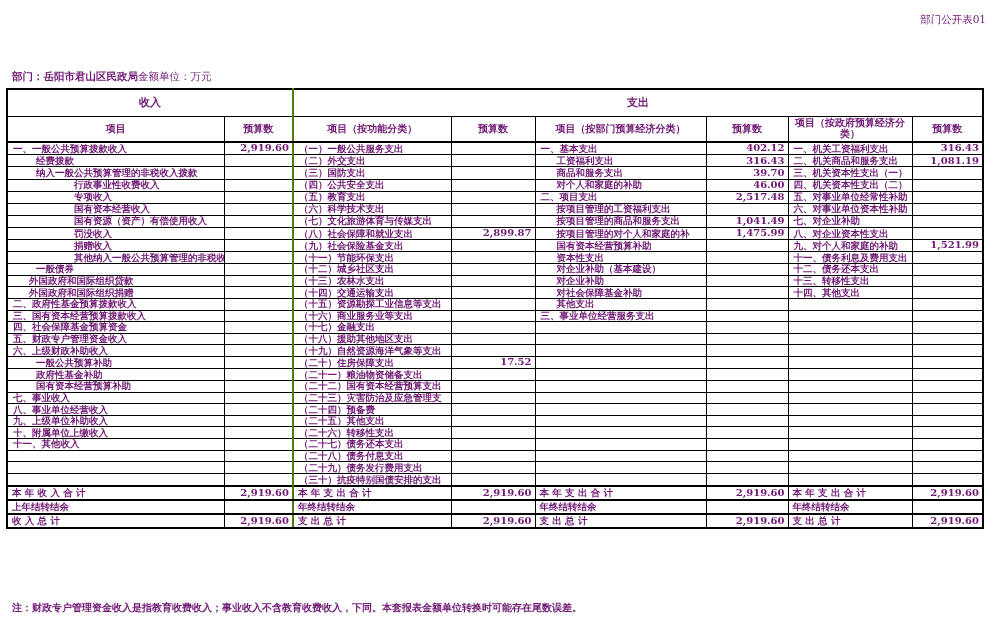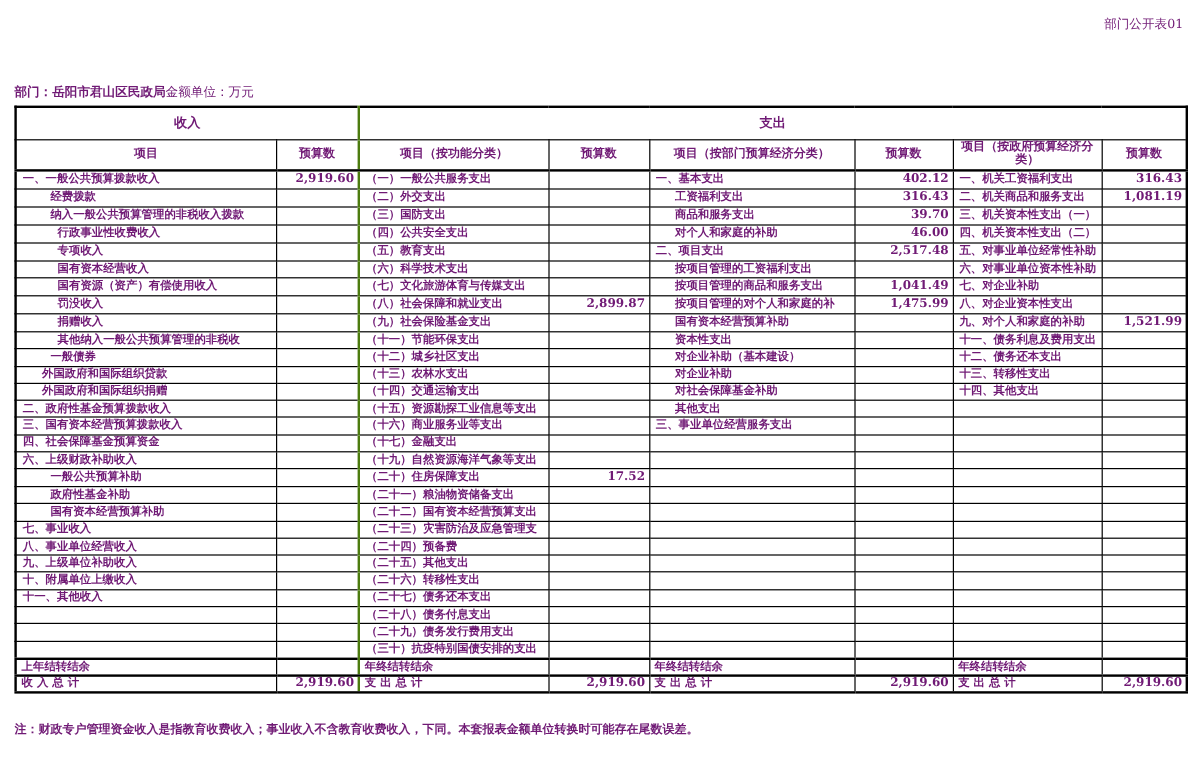--- a/index.html
+++ b/index.html
@@ -6,37 +6,37 @@
   .page{position:relative;width:1000px;height:635px;background:#ffffff;color:#701a75;
         font-family:"DejaVu Sans",sans-serif;overflow:hidden;}
   .sheet-label{position:absolute;top:13px;right:14px;font-family:"DejaVu Serif",serif;
         font-size:10.5px;font-weight:normal;}
   .title{position:absolute;top:36px;left:0;width:100%;text-align:center;margin:0;
         font-size:20px;font-weight:bold;letter-spacing:2px;}
   .meta-row{position:absolute;top:70px;left:12px;width:976px;display:flex;
         align-items:flex-end;}
   .dept{font-size:10.5px;font-weight:bold;}
   .unit{font-family:"DejaVu Serif",serif;font-size:10.5px;font-weight:normal;}
-  table.budget{position:absolute;top:88px;left:12px;width:976px;height:490px;
+  table.budget{position:absolute;top:88px;left:6px;width:976px;height:441px;
         border-collapse:collapse;table-layout:fixed;border:2px solid #000;}
   th,td{border:1px solid #000;padding:0 3px;overflow:hidden;white-space:nowrap;
         vertical-align:middle;line-height:1.05;}
   thead th{white-space:normal;text-align:center;font-weight:bold;}
   tr.group-row{height:27px;}
   tr.group-row th{font-size:11px;}
   tr.cols-row{height:26px;}
   tr.cols-row th{font-size:10px;border-bottom:2px solid #000;}
   tbody td{font-size:9.5px;}
   td.lbl{text-align:left;font-weight:bold;}
   td.val{text-align:right;font-family:"DejaVu Serif",serif;font-weight:bold;font-size:10px;}
   td.ind0{padding-left:5px;}
   td.ind1{padding-left:21px;}
   td.ind2{padding-left:28px;}
   td.ind3{padding-left:28px;}
-  td.ind4{padding-left:34px;}
+  td.ind4{padding-left:66px;}
   .sec{border-left:2px solid #4d7c0f;}
   tfoot tr{height:14px;}
   tfoot td{border-top:2px solid #000;border-bottom:2px solid #000;font-size:9.5px;}
   tfoot td.flbl{text-align:left;font-weight:bold;padding-left:4px;}
   tfoot td.fval{text-align:right;font-family:"DejaVu Serif",serif;font-weight:bold;font-size:10px;}
   .note{position:absolute;top:601px;left:12px;width:976px;font-size:10px;font-weight:bold;
         white-space:nowrap;overflow:hidden;}
 </style>
 </head>
 <body>
@@ -230,20 +230,30 @@
           <td class="lbl ind0">四、社会保障基金预算资金</td>
           <td class="val"></td>
           <td class="lbl ind0 sec">（十七）金融支出</td>
           <td class="val"></td>
           <td class="lbl ind0"></td>
           <td class="val"></td>
           <td class="lbl ind0"></td>
           <td class="val"></td>
         </tr>
         <tr>
+          <td class="lbl ind0">五、财政专户管理资金收入</td>
+          <td class="val"></td>
+          <td class="lbl ind0 sec">（十八）援助其他地区支出</td>
+          <td class="val"></td>
+          <td class="lbl ind0"></td>
+          <td class="val"></td>
+          <td class="lbl ind0"></td>
+          <td class="val"></td>
+        </tr>
+        <tr>
           <td class="lbl ind0">六、上级财政补助收入</td>
           <td class="val"></td>
           <td class="lbl ind0 sec">（十九）自然资源海洋气象等支出</td>
           <td class="val"></td>
           <td class="lbl ind0"></td>
           <td class="val"></td>
           <td class="lbl ind0"></td>
           <td class="val"></td>
         </tr>
         <tr>
@@ -351,20 +361,30 @@
           <td class="val"></td>
           <td class="lbl ind0 sec">（三十）抗疫特别国债安排的支出</td>
           <td class="val"></td>
           <td class="lbl ind0"></td>
           <td class="val"></td>
           <td class="lbl ind0"></td>
           <td class="val"></td>
         </tr>
       </tbody>
     <tfoot id="table-foot">
+        <tr>
+          <td class="flbl">本 年 收 入 合 计</td>
+          <td class="fval">2,919.60</td>
+          <td class="flbl sec">本 年 支 出 合 计</td>
+          <td class="fval">2,919.60</td>
+          <td class="flbl">本 年 支 出 合 计</td>
+          <td class="fval">2,919.60</td>
+          <td class="flbl">本 年 支 出 合 计</td>
+          <td class="fval">2,919.60</td>
+        </tr>
         <tr>
           <td class="flbl">上年结转结余</td>
           <td class="fval"></td>
           <td class="flbl sec">年终结转结余</td>
           <td class="fval"></td>
           <td class="flbl">年终结转结余</td>
           <td class="fval"></td>
           <td class="flbl">年终结转结余</td>
           <td class="fval"></td>
         </tr>

